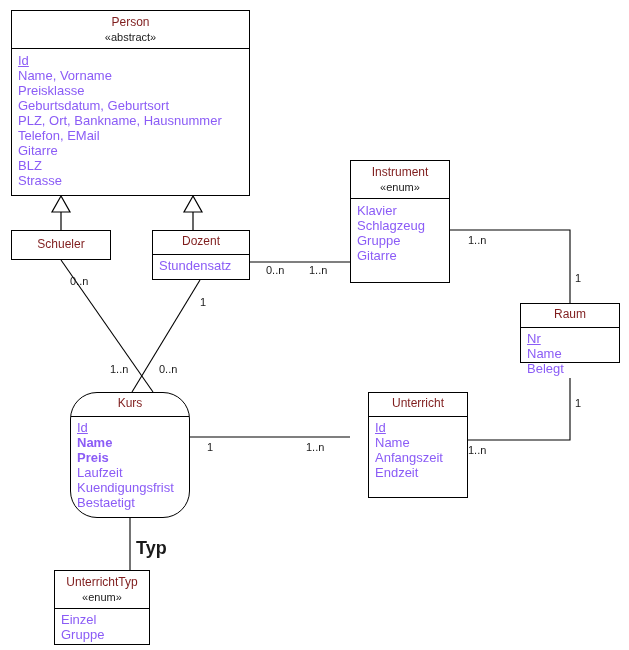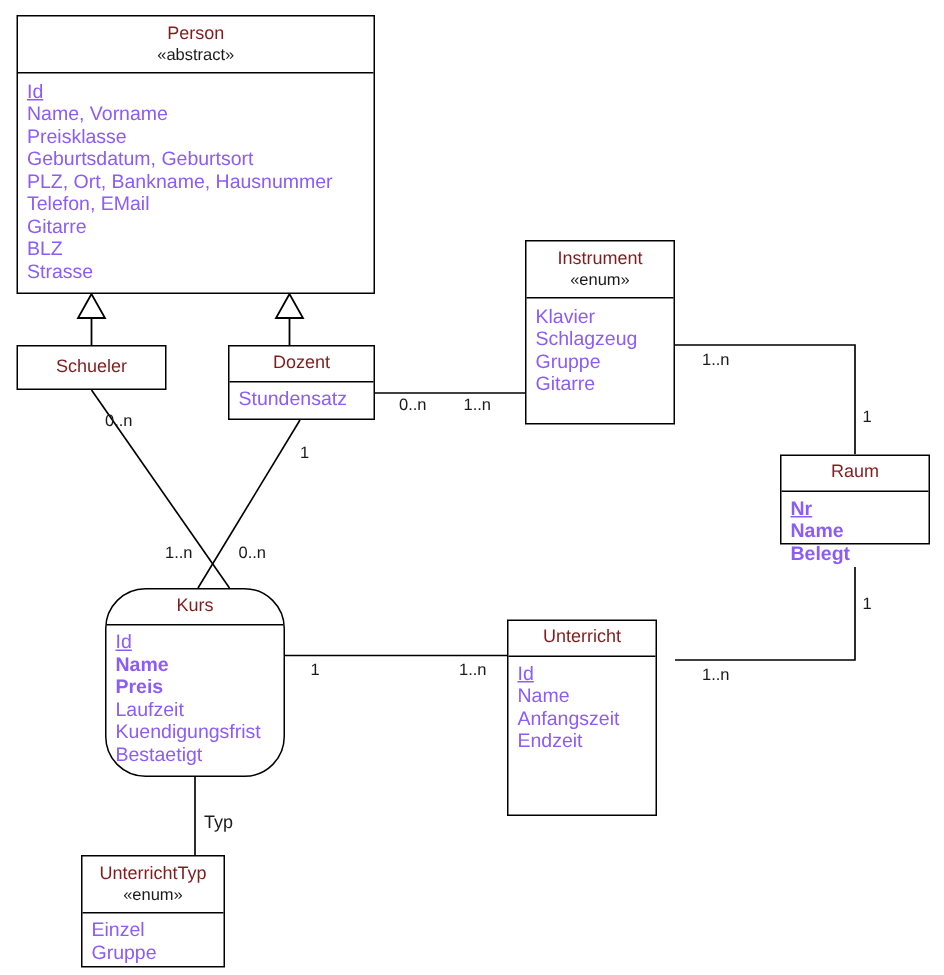--- a/index.html
+++ b/index.html
@@ -68,22 +68,22 @@
     font-weight: bold;
   }
   .edge-label {
     position: absolute;
     font-size: 11px;
     color: #1a1a1a;
     line-height: 12px;
     white-space: nowrap;
   }
   .edge-label.bold {
-    font-weight: normal;
-    font-size: 12px;
+    font-weight: bold;
+    font-size: 18px;
   }
 </style>
 </head>
 <body>
 
 <div id="canvas">
 
   <svg class="edges" viewBox="0 0 629 650" xmlns="http://www.w3.org/2000/svg">
 
     <g>
@@ -154,42 +154,42 @@
       <div class="attr">Schlagzeug</div>
       <div class="attr">Gruppe</div>
       <div class="attr">Gitarre</div>
     </div>
   </div>
 
   <div class="uml-class" style="left:520px; top:303px; width:100px; height:60px;">
     <div class="uml-header" style="height:24px; padding:3px 4px 4px 4px;">
       <div class="uml-name">Raum</div>
     </div>
-    <div class="uml-attrs" style="padding-top:3px;font-weight:bold;">
+    <div class="uml-attrs" style="padding-top:3px;">
       <div class="attr pk">Nr</div>
       <div class="attr">Name</div>
       <div class="attr">Belegt</div>
     </div>
   </div>
 
   <div class="uml-class" style="left:70px; top:392px; width:120px; height:126px;border-radius:27px;">
     <div class="uml-header" style="height:24px; padding:3px 4px 4px 4px;">
       <div class="uml-name">Kurs</div>
     </div>
     <div class="uml-attrs" style="padding-top:3px;">
       <div class="attr pk">Id</div>
       <div class="attr bold">Name</div>
       <div class="attr bold">Preis</div>
       <div class="attr">Laufzeit</div>
       <div class="attr">Kuendigungsfrist</div>
       <div class="attr">Bestaetigt</div>
     </div>
   </div>
 
-  <div class="uml-class" style="left:338px; top:392px; width:100px; height:131px;margin-top:21px;">
+  <div class="uml-class" style="left:368px; top:392px; width:100px; height:106px;">
     <div class="uml-header" style="height:24px; padding:3px 4px 4px 4px;">
       <div class="uml-name">Unterricht</div>
     </div>
     <div class="uml-attrs" style="padding-top:3px;">
       <div class="attr pk">Id</div>
       <div class="attr">Name</div>
       <div class="attr">Anfangszeit</div>
       <div class="attr">Endzeit</div>
     </div>
   </div>

